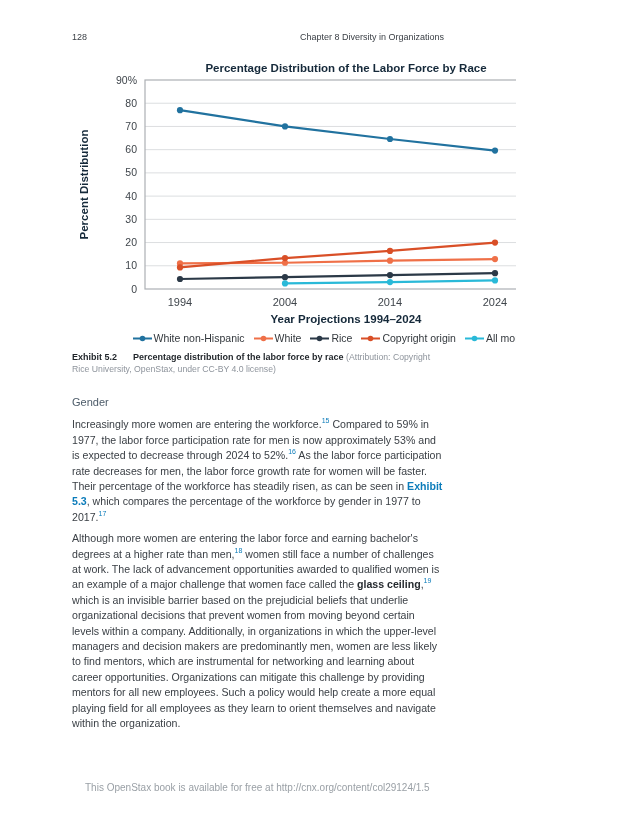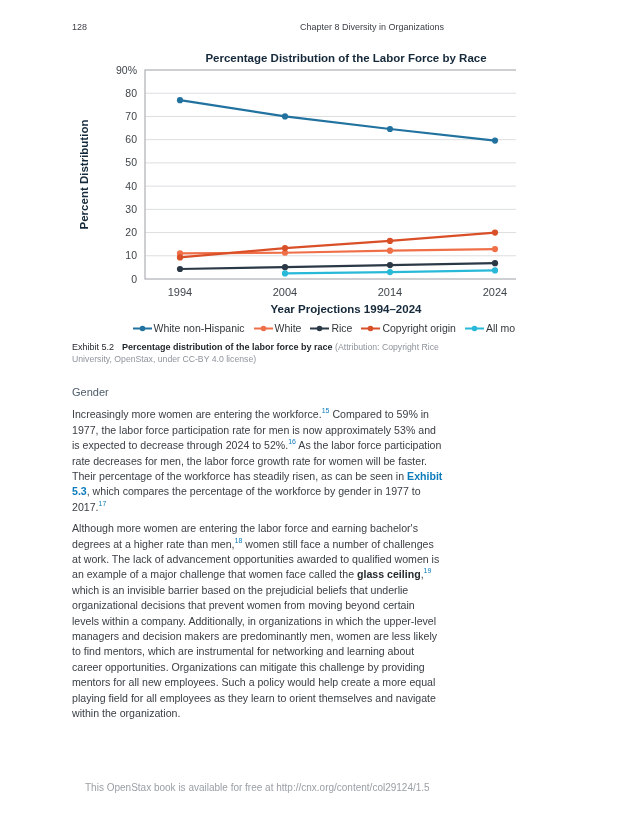--- a/index.html
+++ b/index.html
@@ -1,36 +1,36 @@
 <!DOCTYPE html>
 <html><head>
 <meta charset="utf-8">
 <style>
   html,body{margin:0;padding:0;background:#ffffff;}
   body{font-family:"Liberation Sans","DejaVu Sans",sans-serif;}
   .page{position:relative;width:516px;height:815px;background:#ffffff;box-sizing:border-box;
-        padding:22px 72px 0 72px;overflow:hidden;}
+        padding:32px 72px 0 72px;overflow:hidden;}
   
   .pg-header{display:flex;justify-content:space-between;align-items:baseline;
              font-size:9px;color:#3A3F45;}
   
   .figure{margin:0;padding:0;}
   .chart-title{margin:20px 0 0 73px;width:402px;text-align:center;
                font-size:11.5px;font-weight:bold;color:#15293A;}
   .chart-svg{display:block;margin-top:0;}
   .tick{font-size:10.5px;fill:#3F454B;font-family:"Liberation Sans",sans-serif;}
   .xtick{font-size:11px;fill:#3F454B;font-family:"Liberation Sans",sans-serif;}
   .axis-label{font-size:11.5px;font-weight:bold;fill:#15293A;font-family:"Liberation Sans",sans-serif;}
   .legend{margin:6px 0 0 63px;width:422px;display:flex;justify-content:center;
           align-items:center;gap:9px;white-space:nowrap;font-size:10.5px;color:#33383D;}
   .legend-item{display:inline-flex;align-items:center;gap:2px;justify-content:flex-end;}
   .legend-item svg{display:block;}
   
   .caption{margin-top:8px;font-size:9px;color:#1F2429;line-height:1.3;}
-  .cap-label{font-weight:normal;margin-right:8px;}
+  .cap-label{font-weight:bold;margin-right:16px;}
   .cap-title{font-weight:bold;}
   .cap-attr{color:#8E949C;font-size:8.7px;}
   
   .section-heading{margin:21px 0 0 0;font-size:11px;font-weight:400;color:#4C5B69;}
   .body-para{margin:9px 0 0 0;font-size:10.6px;line-height:15.4px;color:#3B4046;
              text-align:left;}
   .body-para + .body-para{margin-top:6px;}
   .fnref{color:#0C7CBA;font-size:7px;line-height:0;vertical-align:super;text-decoration:none;}
   .xlink{color:#0C7CBA;font-weight:bold;
          text-decoration-color:#9ccde8;cursor:pointer;}

